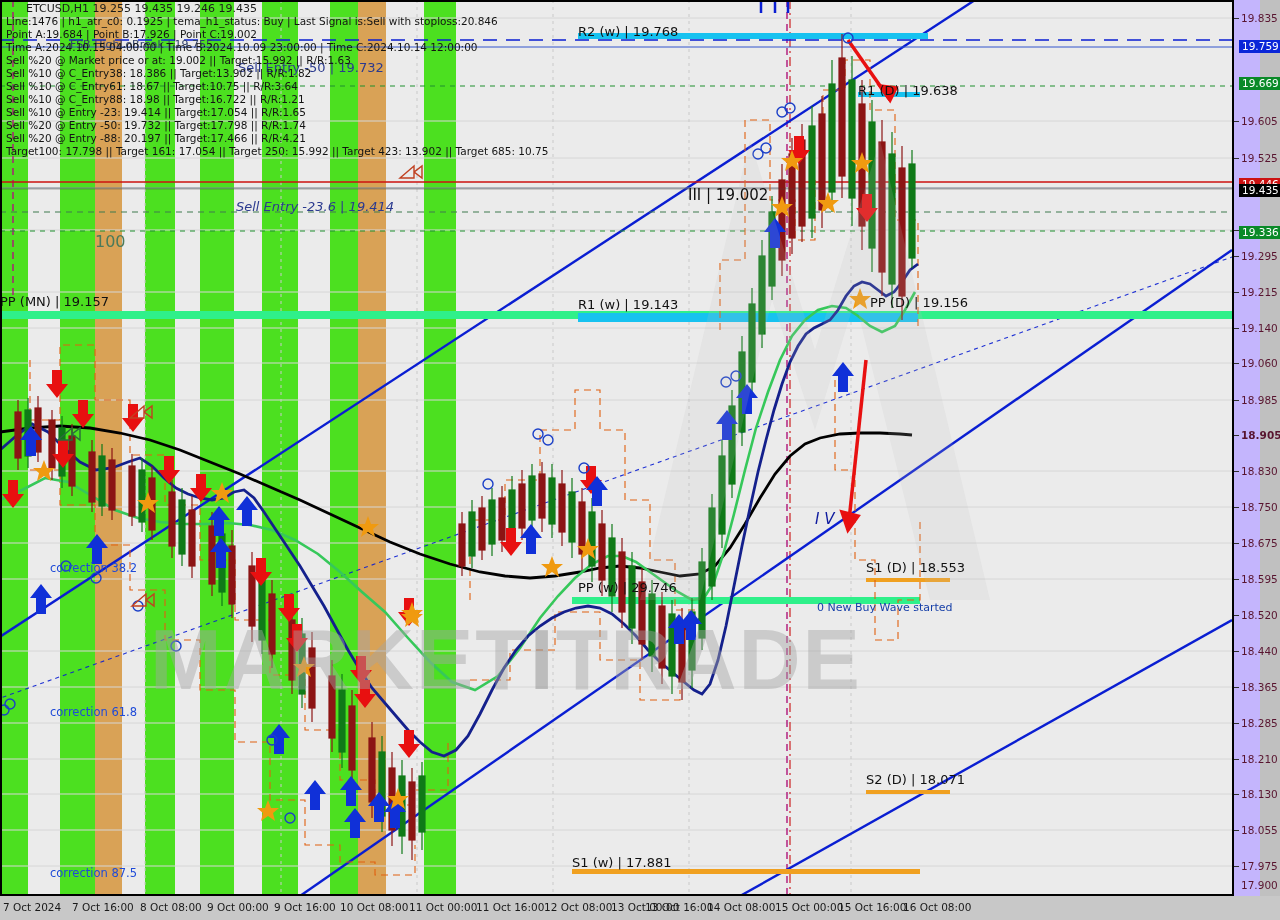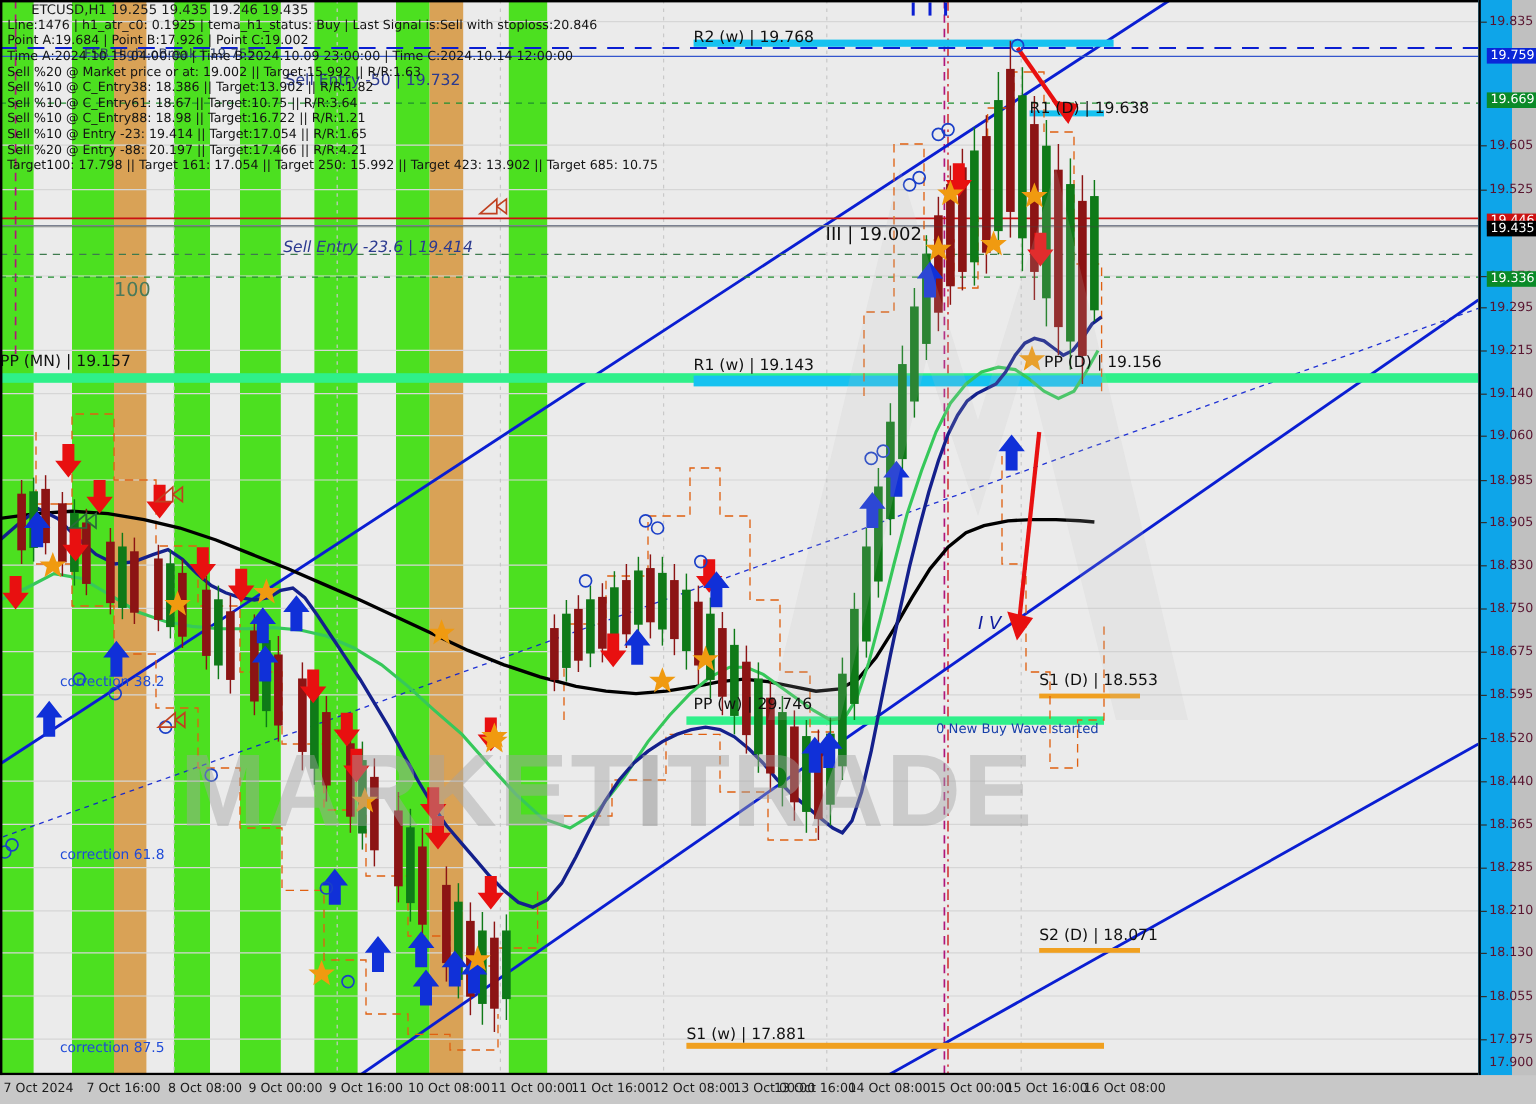--- a/index.html
+++ b/index.html
@@ -16,21 +16,21 @@
     position:absolute; left:0; top:0; width:1232px; height:896px;
     background:#ebebeb; overflow:hidden;
   }
   .plot-border-top { position:absolute; left:0; top:0; width:1232px; height:2px; background:#000; z-index:60;}
   .plot-border-left{ position:absolute; left:0; top:0; width:2px; height:896px; background:#000; z-index:60;}
   .plot-border-bottom{ position:absolute; left:0; top:894px; width:1232px; height:2px; background:#000; z-index:60;}
 
   
   .price-scale {
     position:absolute; left:1232px; top:0; width:28px; height:896px;
-    background:#0ea5e9;
+    background:#c4b5fd;
   }
   .price-scale .axis-line{ position:absolute; left:0; top:0; width:2px; height:896px; background:#000;}
   .ptick { position:absolute; left:2px; width:5px; height:1px; background:#303030;}
   .plabel {
     position:absolute; left:9px; font-size:10.5px; color:#58142f;
     font-family:"DejaVu Sans", sans-serif; white-space:nowrap; line-height:11px;
   }
   .plabel.hl {
     left:7px; padding:1px 3px 1px 3px; color:#fff; font-weight:normal;
   }
@@ -90,21 +90,21 @@
     position:absolute; font-size:15px; color:#0e1a9e; white-space:nowrap;
     z-index:36; font-family:"DejaVu Sans", sans-serif;
   }
   .corr {
     position:absolute; font-size:11.5px; color:#1f4bd8; white-space:nowrap; z-index:36;
   }
   .fib100 {
     position:absolute; font-size:16px; color:#4a7a5a; white-space:nowrap; z-index:36;
   }
   .newwave {
-    position:absolute; font-size:11px; color:#163fa8; white-space:nowrap; z-index:36;
+    position:absolute; font-size:11px; color:#163fa8; white-space:nowrap; z-index:36;margin-left:37px;
   }
 </style>
 </head>
 <body>
 
 <div id="chart-root">
 
   <div class="plot">
 
     <div class="band green" style="left:0px;width:28px;"></div>
@@ -544,20 +544,21 @@
     <div class="hdr">
       <div class="hdr-sym">ETCUSD,H1  19.255 19.435 19.246 19.435</div>
       <div class="hdr-line">Line:1476 | h1_atr_c0: 0.1925 | tema_h1_status: Buy | Last Signal is:Sell with stoploss:20.846</div>
       <div class="hdr-line">Point A:19.684 | Point B:17.926 | Point C:19.002</div>
       <div class="hdr-line">Time A:2024.10.15 04:00:00 | Time B:2024.10.09 23:00:00 | Time C:2024.10.14 12:00:00</div>
       <div class="hdr-line">Sell %20 @ Market price or at: 19.002 || Target:15.992 || R/R:1.63</div>
       <div class="hdr-line">Sell %10 @ C_Entry38: 18.386 || Target:13.902 || R/R:1.82</div>
       <div class="hdr-line">Sell %10 @ C_Entry61: 18.67 || Target:10.75 || R/R:3.64</div>
       <div class="hdr-line">Sell %10 @ C_Entry88: 18.98 || Target:16.722 || R/R:1.21</div>
       <div class="hdr-line">Sell %10 @ Entry -23: 19.414 || Target:17.054 || R/R:1.65</div>
+      <div class="hdr-line">Sell %20 @ Entry -50: 19.732 || Target:17.798 || R/R:1.74</div>
       <div class="hdr-line">Sell %20 @ Entry -88: 20.197 || Target:17.466 || R/R:4.21</div>
       <div class="hdr-line">Target100: 17.798 || Target 161: 17.054 || Target 250: 15.992 || Target 423: 13.902 || Target 685: 10.75</div>
     </div>
 
     <div class="lvl" style="left:70px; top:38px; color:#30406a; font-size:11px; z-index:30;">FSB HighLoBreak | 19.755</div>
 
     <div class="lvl dark" style="left:578px; top:24px;">R2 (w) | 19.768</div>
     <div class="lvl dark" style="left:858px; top:83px;">R1 (D) | 19.638</div>
     <div class="lvl blue-txt" style="left:238px; top:60px; font-size:13px;">Sell Entry -50 | 19.732</div>
     <div class="lvl blue-txt" style="left:236px; top:199px; font-size:13px;font-style:italic;">Sell Entry -23.6 | 19.414</div>
@@ -616,21 +617,21 @@
     <div class="ptick" style="top:328px;"></div>
     <div class="plabel" style="top:323px;">19.140</div>
 
     <div class="ptick" style="top:363px;"></div>
     <div class="plabel" style="top:358px;">19.060</div>
 
     <div class="ptick" style="top:400px;"></div>
     <div class="plabel" style="top:395px;">18.985</div>
 
     <div class="ptick" style="top:435px;"></div>
-    <div class="plabel" style="top:430px;">18.905</div>
+    <div class="plabel" style="top:430px;font-weight:bold;">18.905</div>
 
     <div class="ptick" style="top:471px;"></div>
     <div class="plabel" style="top:466px;">18.830</div>
 
     <div class="ptick" style="top:507px;"></div>
     <div class="plabel" style="top:502px;">18.750</div>
 
     <div class="ptick" style="top:543px;"></div>
     <div class="plabel" style="top:538px;">18.675</div>
 

